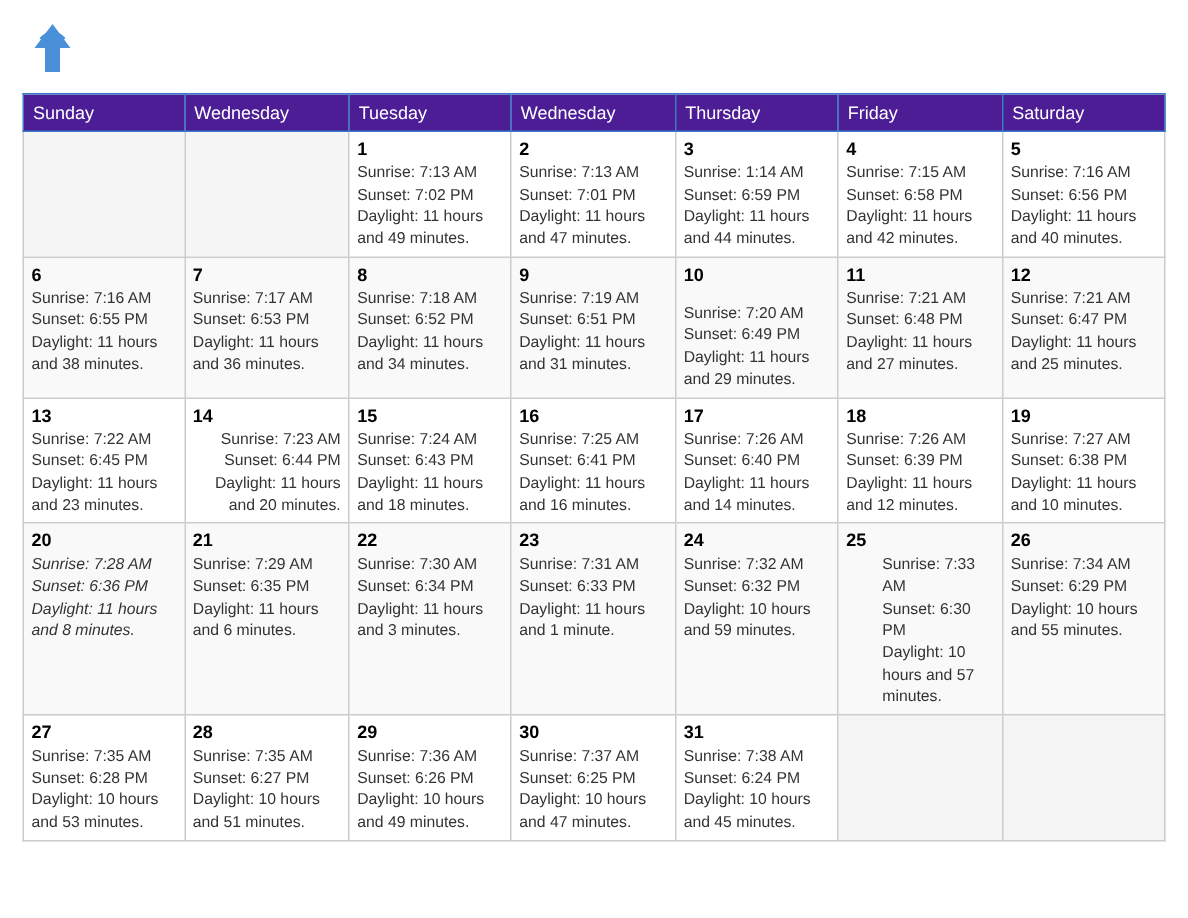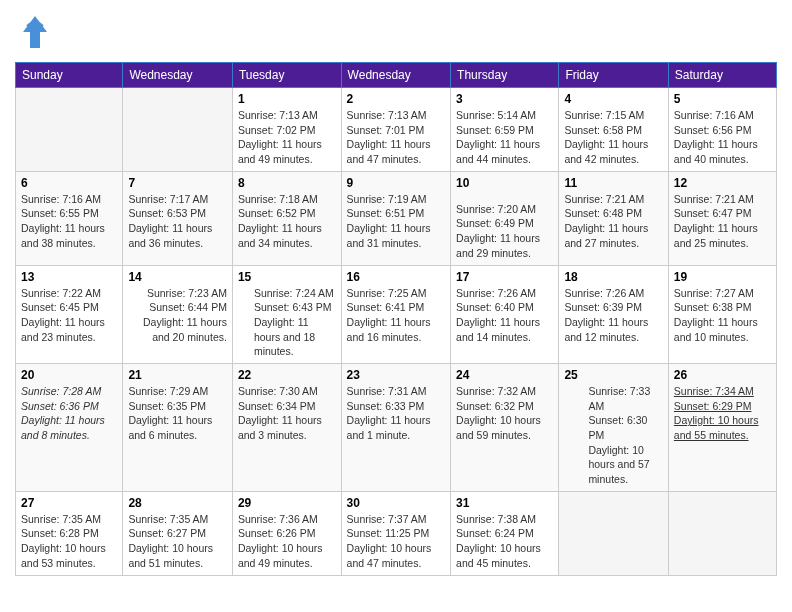--- a/index.html
+++ b/index.html
@@ -140,21 +140,21 @@
 Daylight: 11 hours and 49 minutes.</div>
         </td>
         <td>
           <span class="day-num">2</span>
           <div class="day-info" style="white-space: pre-line;">Sunrise: 7:13 AM
 Sunset: 7:01 PM
 Daylight: 11 hours and 47 minutes.</div>
         </td>
         <td>
           <span class="day-num">3</span>
-          <div class="day-info" style="white-space: pre-line;">Sunrise: 5:14 AM
+          <div class="day-info" style="white-space: pre-line;">Sunrise: 1:14 AM
 Sunset: 6:59 PM
 Daylight: 11 hours and 44 minutes.</div>
         </td>
         <td>
           <span class="day-num">4</span>
           <div class="day-info" style="white-space: pre-line;">Sunrise: 7:15 AM
 Sunset: 6:58 PM
 Daylight: 11 hours and 42 minutes.</div>
         </td>
         <td>
@@ -216,21 +216,21 @@
 Daylight: 11 hours and 23 minutes.</div>
         </td>
         <td>
           <span class="day-num">14</span>
           <div class="day-info" style="white-space: pre-line; text-align: right;">Sunrise: 7:23 AM
 Sunset: 6:44 PM
 Daylight: 11 hours and 20 minutes.</div>
         </td>
         <td>
           <span class="day-num">15</span>
-          <div class="day-info" style="white-space: pre-line; margin-left: 16px;">Sunrise: 7:24 AM
+          <div class="day-info" style="white-space: pre-line;">Sunrise: 7:24 AM
 Sunset: 6:43 PM
 Daylight: 11 hours and 18 minutes.</div>
         </td>
         <td>
           <span class="day-num">16</span>
           <div class="day-info" style="white-space: pre-line;">Sunrise: 7:25 AM
 Sunset: 6:41 PM
 Daylight: 11 hours and 16 minutes.</div>
         </td>
         <td>
@@ -284,21 +284,21 @@
 Daylight: 10 hours and 59 minutes.</div>
         </td>
         <td>
           <span class="day-num">25</span>
           <div class="day-info" style="white-space: pre-line; margin-left: 24px;">Sunrise: 7:33 AM
 Sunset: 6:30 PM
 Daylight: 10 hours and 57 minutes.</div>
         </td>
         <td>
           <span class="day-num">26</span>
-          <div class="day-info" style="white-space: pre-line; text-decoration: underline;">Sunrise: 7:34 AM
+          <div class="day-info" style="white-space: pre-line;">Sunrise: 7:34 AM
 Sunset: 6:29 PM
 Daylight: 10 hours and 55 minutes.</div>
         </td>
       </tr>
       <tr>
         <td>
           <span class="day-num">27</span>
           <div class="day-info" style="white-space: pre-line;">Sunrise: 7:35 AM
 Sunset: 6:28 PM
 Daylight: 10 hours and 53 minutes.</div>
@@ -311,21 +311,21 @@
         </td>
         <td>
           <span class="day-num">29</span>
           <div class="day-info" style="white-space: pre-line;">Sunrise: 7:36 AM
 Sunset: 6:26 PM
 Daylight: 10 hours and 49 minutes.</div>
         </td>
         <td>
           <span class="day-num">30</span>
           <div class="day-info" style="white-space: pre-line;">Sunrise: 7:37 AM
-Sunset: 11:25 PM
+Sunset: 6:25 PM
 Daylight: 10 hours and 47 minutes.</div>
         </td>
         <td>
           <span class="day-num">31</span>
           <div class="day-info" style="white-space: pre-line;">Sunrise: 7:38 AM
 Sunset: 6:24 PM
 Daylight: 10 hours and 45 minutes.</div>
         </td>
         <td class="empty"></td>
         <td class="empty"></td>

